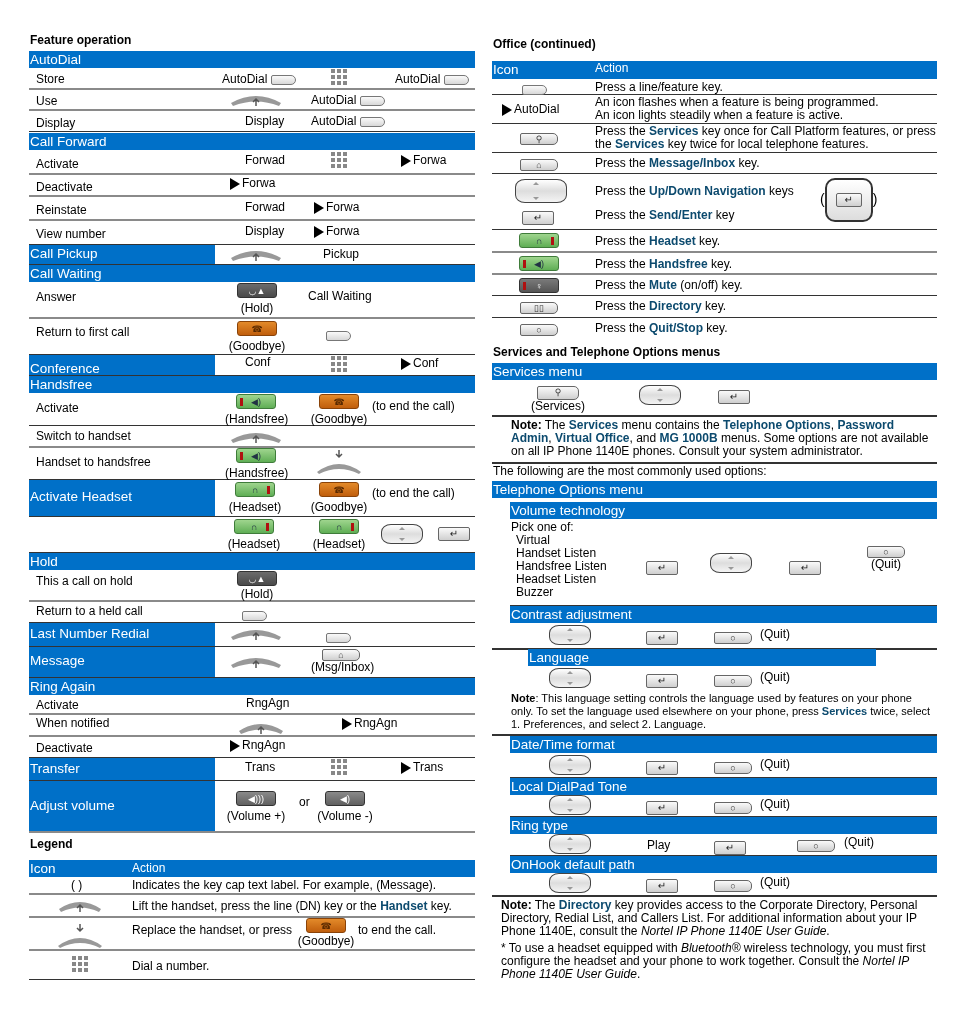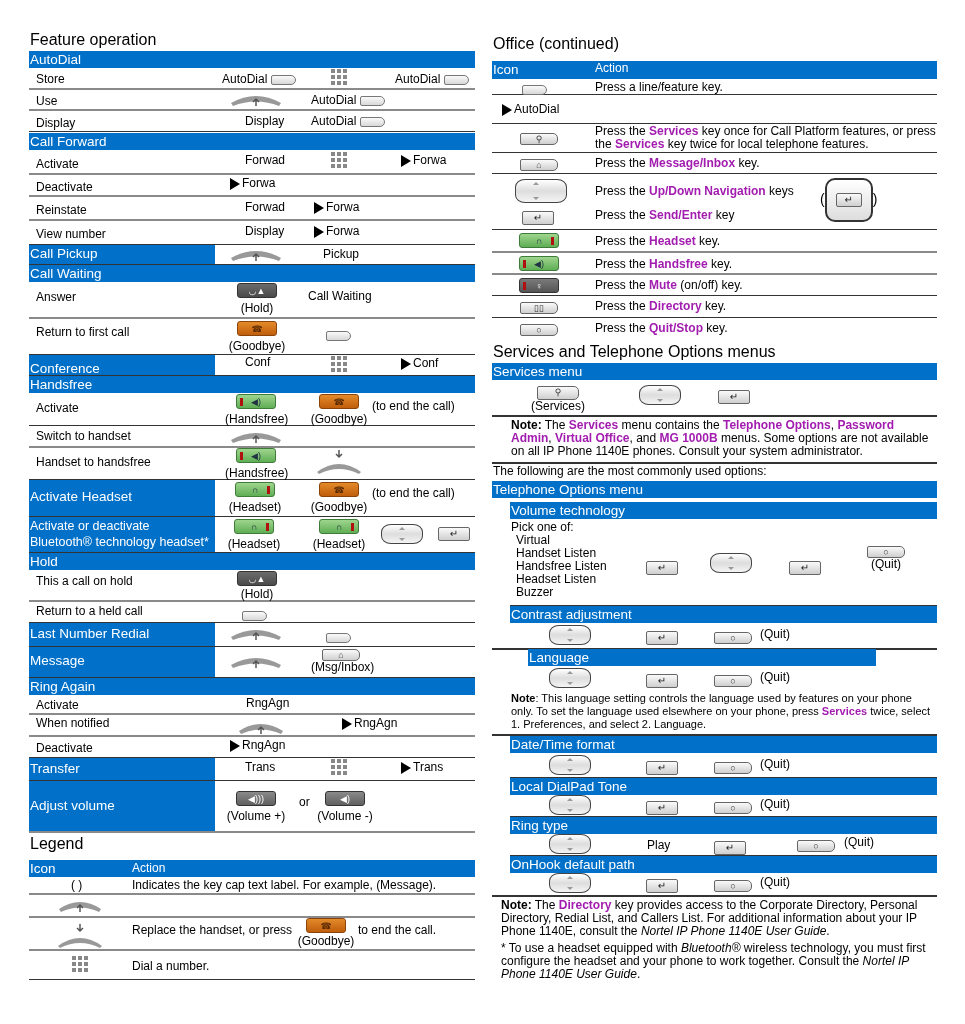--- a/index.html
+++ b/index.html
@@ -1,20 +1,20 @@
 <!DOCTYPE html>
 <html><head>
 <meta charset="utf-8">
 <style>
 *{box-sizing:border-box;margin:0;padding:0}
 body{width:965px;height:1024px;background:#fff;font-family:"Liberation Sans",sans-serif;color:#000;font-size:12px;position:relative;overflow:hidden}
 .col{position:absolute;top:0}
 #left{left:29px;width:446px}
 #right{left:492px;width:445px}
-h2{font-size:16px;font-weight:normal;line-height:20px}
+h2{font-size:12px;font-weight:bold;line-height:20px}
 .bar{background:#0070c8;color:#fff;font-size:13.5px;line-height:17px;padding-left:1px;white-space:nowrap}
 .row{position:relative;border-bottom:2px solid #8a8a8a}
 .row.dark{border-bottom:1.5px solid #333}
 .lbl{position:absolute;left:7px;font-size:12px}
 .cell{position:absolute;font-size:12px;white-space:nowrap}
 .sub{position:absolute;font-size:12px;text-align:center;white-space:nowrap}
 .blueL{position:absolute;left:0;top:0;bottom:0;width:186px;background:#0070c8;color:#fff;font-size:13.5px;padding-left:1px}
 
 .key{display:inline-block;width:25px;height:10px;border:1px solid #777;border-radius:2px 5px 5px 2px;background:linear-gradient(#fafafa,#d8d8d8);vertical-align:middle}
 .pad{display:inline-block;width:16px;height:18px;background:repeating-linear-gradient(90deg,#888 0 4px,transparent 4px 6px);-webkit-mask:repeating-linear-gradient(#000 0 4px,transparent 4px 6px);mask:repeating-linear-gradient(#000 0 4px,transparent 4px 6px)}
@@ -26,21 +26,21 @@
 .hw.orange{background:linear-gradient(#e38a2a,#c05e0c);border:1px solid #8a4308}
 .hw.green{background:linear-gradient(#9fd58e,#5fae55);border:1px solid #3f7c3a}
 .hw.mute{background:linear-gradient(#7a7a7a,#555);border:1px solid #333}
 .hw span{position:absolute;left:0;right:0;top:0;text-align:center;font-size:9px;line-height:14px;color:#fff}
 .hw .led{position:absolute;top:3px;width:3px;height:8px;background:#b01010}
 .nav{display:inline-block;width:42px;height:20px;border:1.5px solid #444;border-radius:10px/8px;background:linear-gradient(#fff,#ddd 50%,#f4f4f4);position:relative}
 .nav:before{content:"";position:absolute;left:17px;top:2px;border-left:3px solid transparent;border-right:3px solid transparent;border-bottom:3px solid #999}
 .nav:after{content:"";position:absolute;left:17px;bottom:2px;border-left:3px solid transparent;border-right:3px solid transparent;border-top:3px solid #999}
 .enter{display:inline-block;width:32px;height:14px;border:1px solid #666;border-radius:2px;background:linear-gradient(#fafafa,#cfcfcf);text-align:center;font-size:10px;line-height:12px;color:#222}
 .softkey{display:inline-block;width:38px;height:12px;border:1px solid #666;border-radius:2px 5px 5px 2px;background:linear-gradient(#fafafa,#cfcfcf);text-align:center;font-size:9px;line-height:10px;color:#333}
-.blue{color:#a21caf;font-weight:bold}
+.blue{color:#0c4a6e;font-weight:bold}
 .para{font-size:12px;line-height:13px}
 .b{font-weight:bold}
 i{font-style:italic}
 </style>
 </head>
 <body>
 
 <div id="left" class="col">
   <h2 style="position:absolute;top:30px;left:1px">Feature operation</h2>
 
@@ -139,21 +139,20 @@
   </div>
 
   <div class="row dark" style="position:absolute;top:480px;left:0;width:446px;height:37px">
     <div class="blueL" style="padding-top:9px">Activate Headset</div>
     <span class="sub" style="left:198px;top:2px;width:56px"><span class="hw green"><span style="color:#234">∩</span><i class="led" style="right:4px"></i></span><br><span>(Headset)</span></span>
     <span class="sub" style="left:280px;top:2px;width:60px"><span class="hw orange"><span style="color:#5a2a00">☎</span></span><br><span>(Goodbye)</span></span>
     <span class="cell" style="left:343px;top:6px">(to end the call)</span>
   </div>
 
   <div class="row dark" style="position:absolute;top:517px;left:0;width:446px;height:36px">
-    <div class="blueL" style="font-size:12.5px;line-height:16px;padding-top:1px"><span>Activate or deactivate</span><br><span>Bluetooth® technology headset*</span></div>
     <span class="sub" style="left:197px;top:2px;width:56px"><span class="hw green"><span style="color:#234">∩</span><i class="led" style="right:4px"></i></span><br><span>(Headset)</span></span>
     <span class="sub" style="left:282px;top:2px;width:56px"><span class="hw green"><span style="color:#234">∩</span><i class="led" style="right:4px"></i></span><br><span>(Headset)</span></span>
     <span class="cell" style="left:352px;top:7px"><span class="nav"></span></span>
     <span class="cell" style="left:409px;top:9px"><span class="enter">↵</span></span>
   </div>
 
   <div class="bar" style="position:absolute;top:553px;left:0;width:446px">Hold</div>
   <div class="row" style="position:absolute;top:570px;left:0;width:446px;height:32px">
     <span class="lbl" style="top:4px">This a call on hold</span>
     <span class="sub" style="left:203px;top:1px;width:50px;line-height:12px"><span class="hw grey"><span>◡▲</span></span><br><span>(Hold)</span></span>
@@ -220,20 +219,21 @@
   </div>
   <div class="row" style="position:absolute;top:877px;left:0;width:446px;height:18px">
     <span class="cell" style="left:42px;top:1px">( )</span>
     <span class="cell" style="left:103px;top:1px">Indicates the key cap text label. For example, (Message).</span>
   </div>
   <div class="row" style="position:absolute;top:895px;left:0;width:446px;height:23px">
     <span class="cell" style="left:28px;top:4px"><span class="handset" style="width:46px"><svg width="46" height="14">
             <path d="M2 10 Q23 -4 44 10 L42 13 Q23 4 4 13Z" fill="#999"></path>
             <path d="M23 13 L23 7 M20 9 L23 6 L26 9" stroke="#555" stroke-width="1.5" fill="none"></path>
           </svg></span></span>
+    <span class="cell" style="left:103px;top:4px"><span>Lift the handset, press the line (DN) key or the </span><span class="blue">Handset</span><span> key.</span></span>
   </div>
   <div class="row" style="position:absolute;top:918px;left:0;width:446px;height:33px">
     <span class="cell" style="left:28px;top:6px"><span class="handset" style="width:46px;height:24px"><svg width="46" height="24">
             <path d="M23 0 L23 6 M20 4 L23 7 L26 4" stroke="#555" stroke-width="1.5" fill="none"></path>
             <path d="M1 22 Q23 6 45 22 L43 24 Q23 14 3 24Z" fill="#999"></path>
           </svg></span></span>
     <span class="cell" style="left:103px;top:5px">Replace the handset, or press</span>
     <span class="sub" style="left:266px;top:0px;width:62px;line-height:12px"><span class="hw orange"><span style="color:#5a2a00">☎</span></span><br><span>(Goodbye)</span></span>
     <span class="cell" style="left:329px;top:5px">to end the call.</span>
   </div>
@@ -248,20 +248,21 @@
   <div class="bar" style="position:absolute;top:61px;left:0;width:445px;height:18px">
     <span>Icon</span>
     <span style="position:absolute;left:103px;top:-1px;font-size:12px">Action</span>
   </div>
   <div class="row dark" style="position:absolute;top:79px;left:0;width:445px;height:16px">
     <span class="cell" style="left:30px;top:3px"><span class="key"></span></span>
     <span class="cell" style="left:103px;top:1px">Press a line/feature key.</span>
   </div>
   <div class="row dark" style="position:absolute;top:95px;left:0;width:445px;height:29px">
     <span class="cell" style="left:10px;top:7px"><span class="tri"></span><span>AutoDial</span></span>
+    <span class="cell para" style="left:103px;top:1px"><span>An icon flashes when a feature is being programmed.</span><br><span>An icon lights steadily when a feature is active.</span></span>
   </div>
   <div class="row dark" style="position:absolute;top:124px;left:0;width:445px;height:29px">
     <span class="cell" style="left:28px;top:7px"><span class="softkey">⚲</span></span>
     <span class="cell para" style="left:103px;top:1px"><span>Press the </span><span class="blue">Services</span><span> key once for Call Platform features, or press</span><br><span>the </span><span class="blue">Services</span><span> key twice for local telephone features.</span></span>
   </div>
   <div class="row dark" style="position:absolute;top:153px;left:0;width:445px;height:21px">
     <span class="cell" style="left:28px;top:4px"><span class="softkey">⌂</span></span>
     <span class="cell" style="left:103px;top:3px"><span>Press the </span><span class="blue">Message/Inbox</span><span> key.</span></span>
   </div>
   <div class="row dark" style="position:absolute;top:174px;left:0;width:445px;height:56px">

